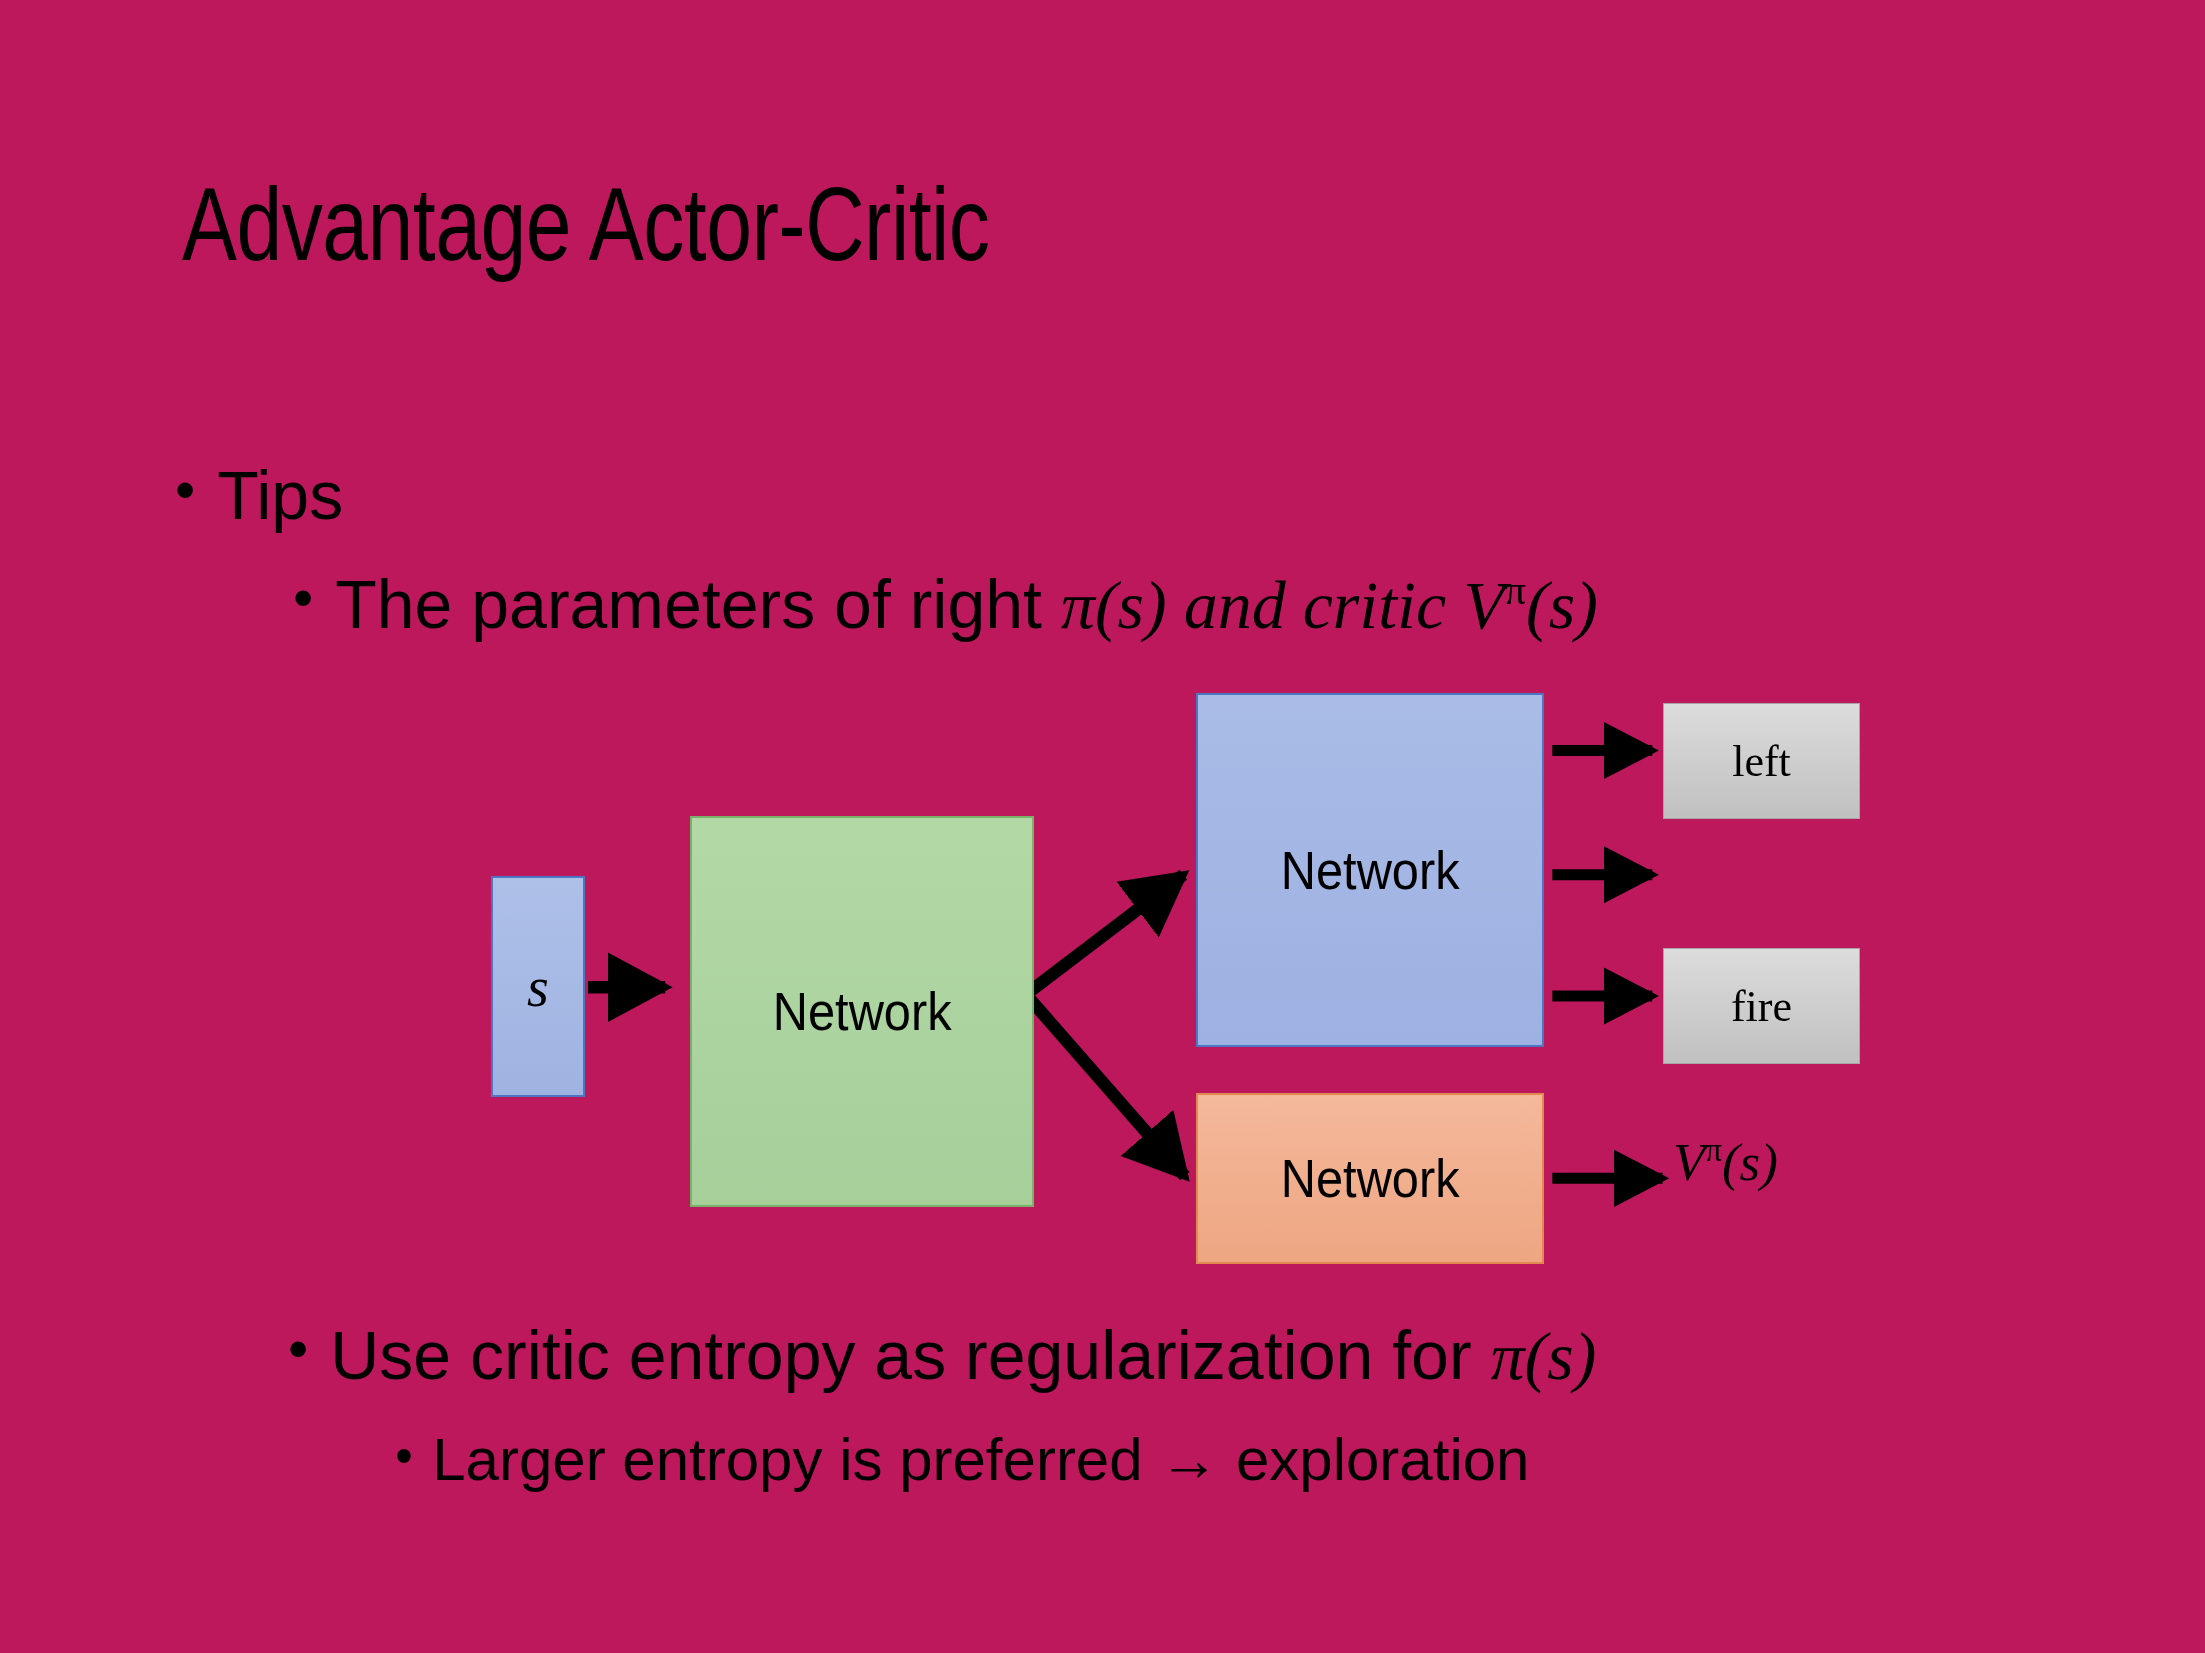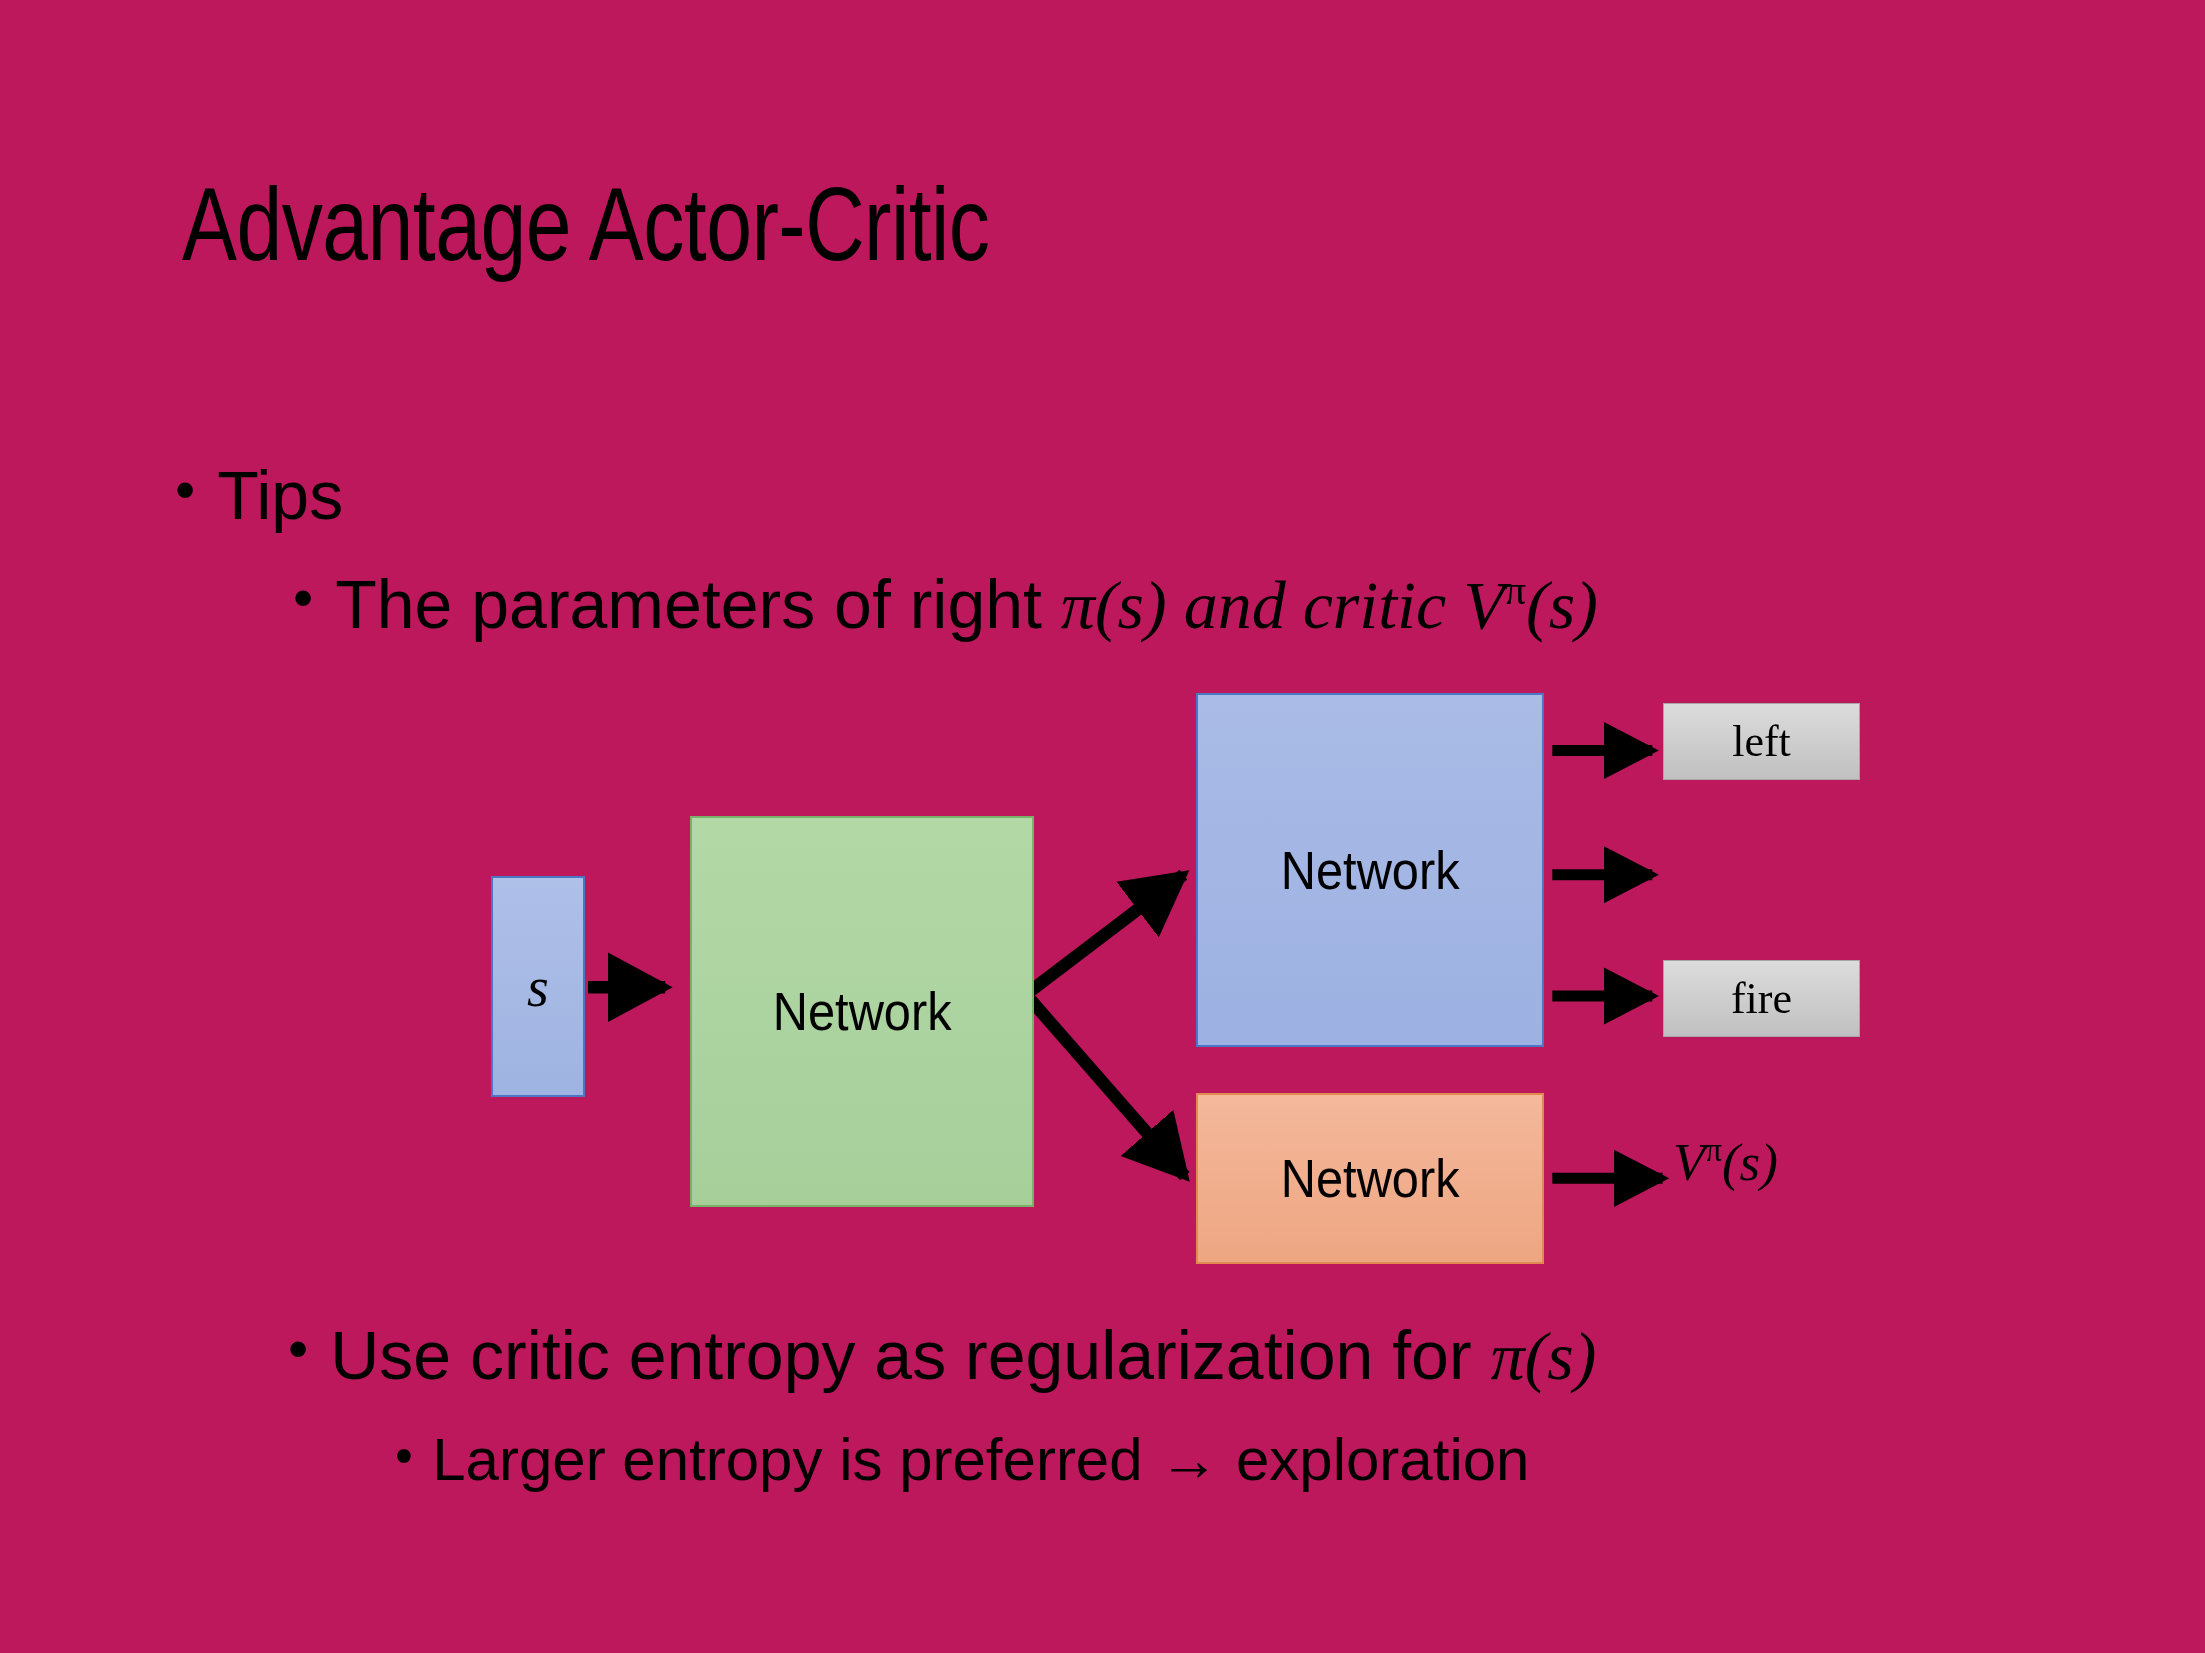--- a/index.html
+++ b/index.html
@@ -129,27 +129,27 @@
 
   #box-critic {
     left: 1196px; top: 1093px; width: 348px; height: 171px;
     background: linear-gradient(180deg, #f4b89b 0%, #eea682 100%);
     border: 2.2px solid #e08a50;
   }
 
   .gray-box {
     left: 1663px;
     width: 197px;
-    height: 77px;
+    height: 116px;
     background: linear-gradient(180deg, #dcdcdc 0%, #c0c0c0 100%);
     border: 1.5px solid #a6a6a6;
   }
   #box-left  { top: 703px; }
   #box-right { top: 827px; }
-  #box-fire  { top: 948px; margin-top: 12px; }
+  #box-fire  { top: 948px; }
   .gray-box .box-label {
     font-family: "Liberation Serif", serif;
     font-size: 44px;
     transform: none;
   }
 
   #vpi {
     position: absolute;
     left: 1673px;
     top: 1132px;

